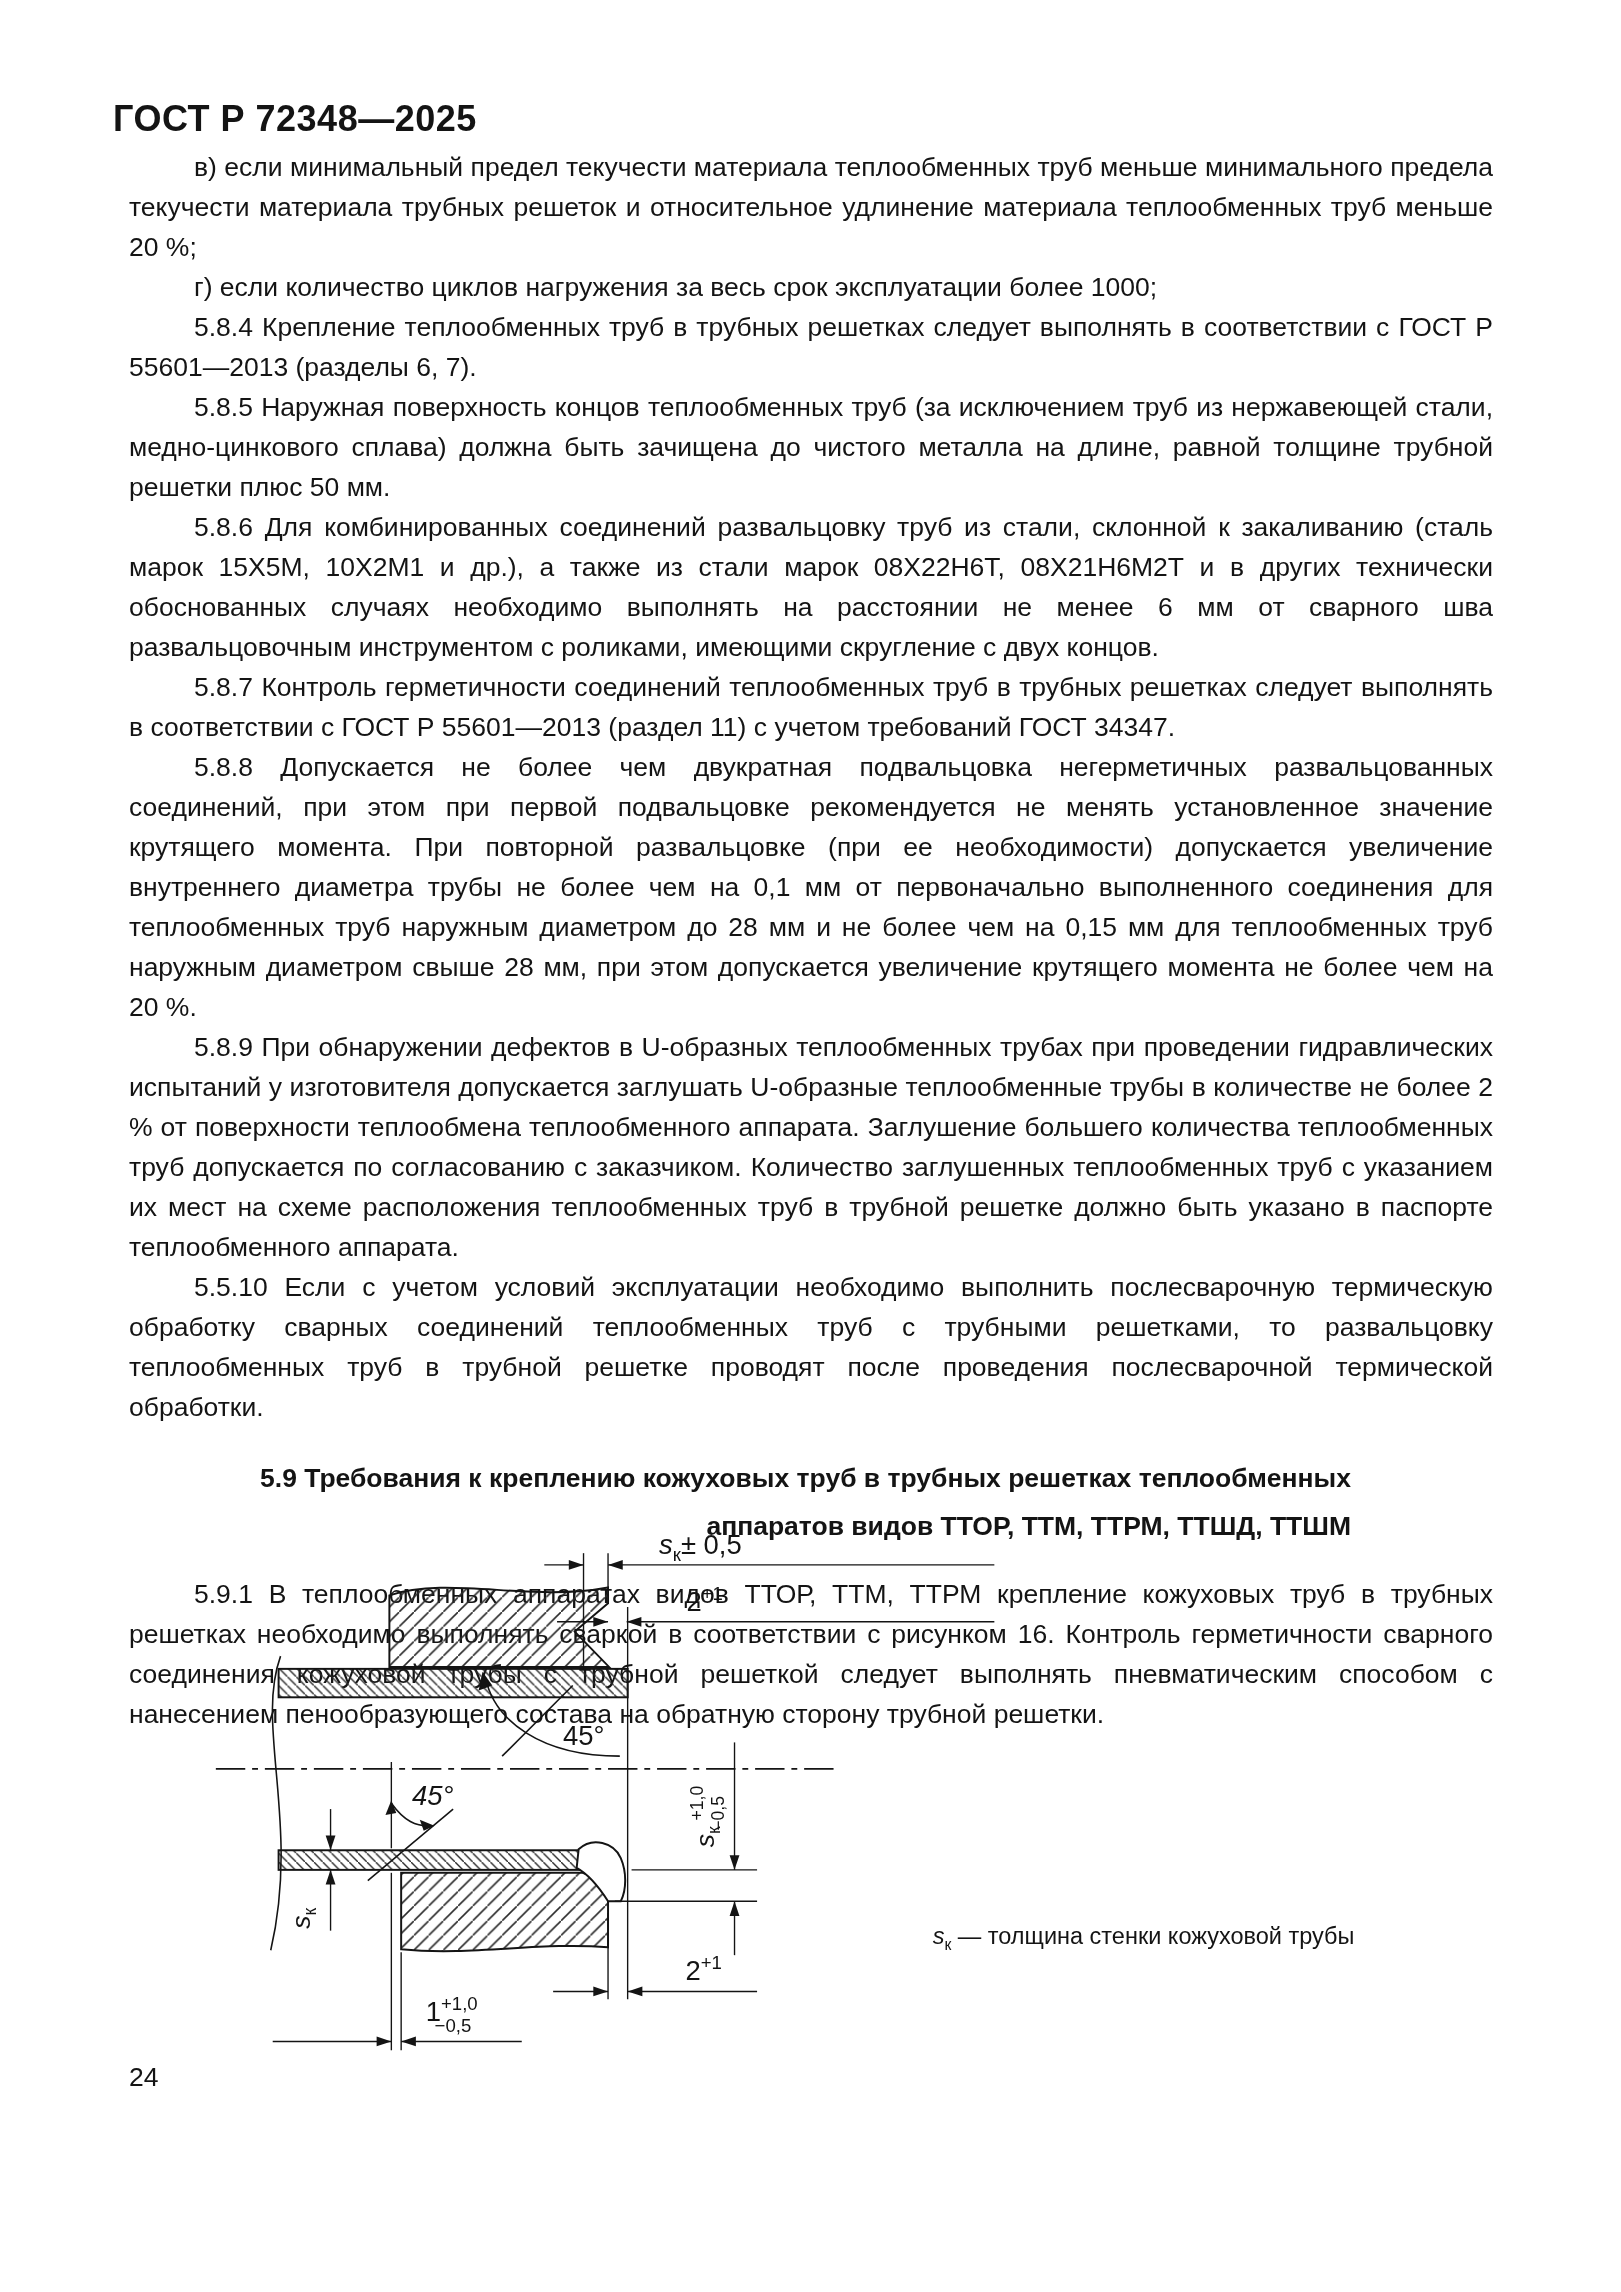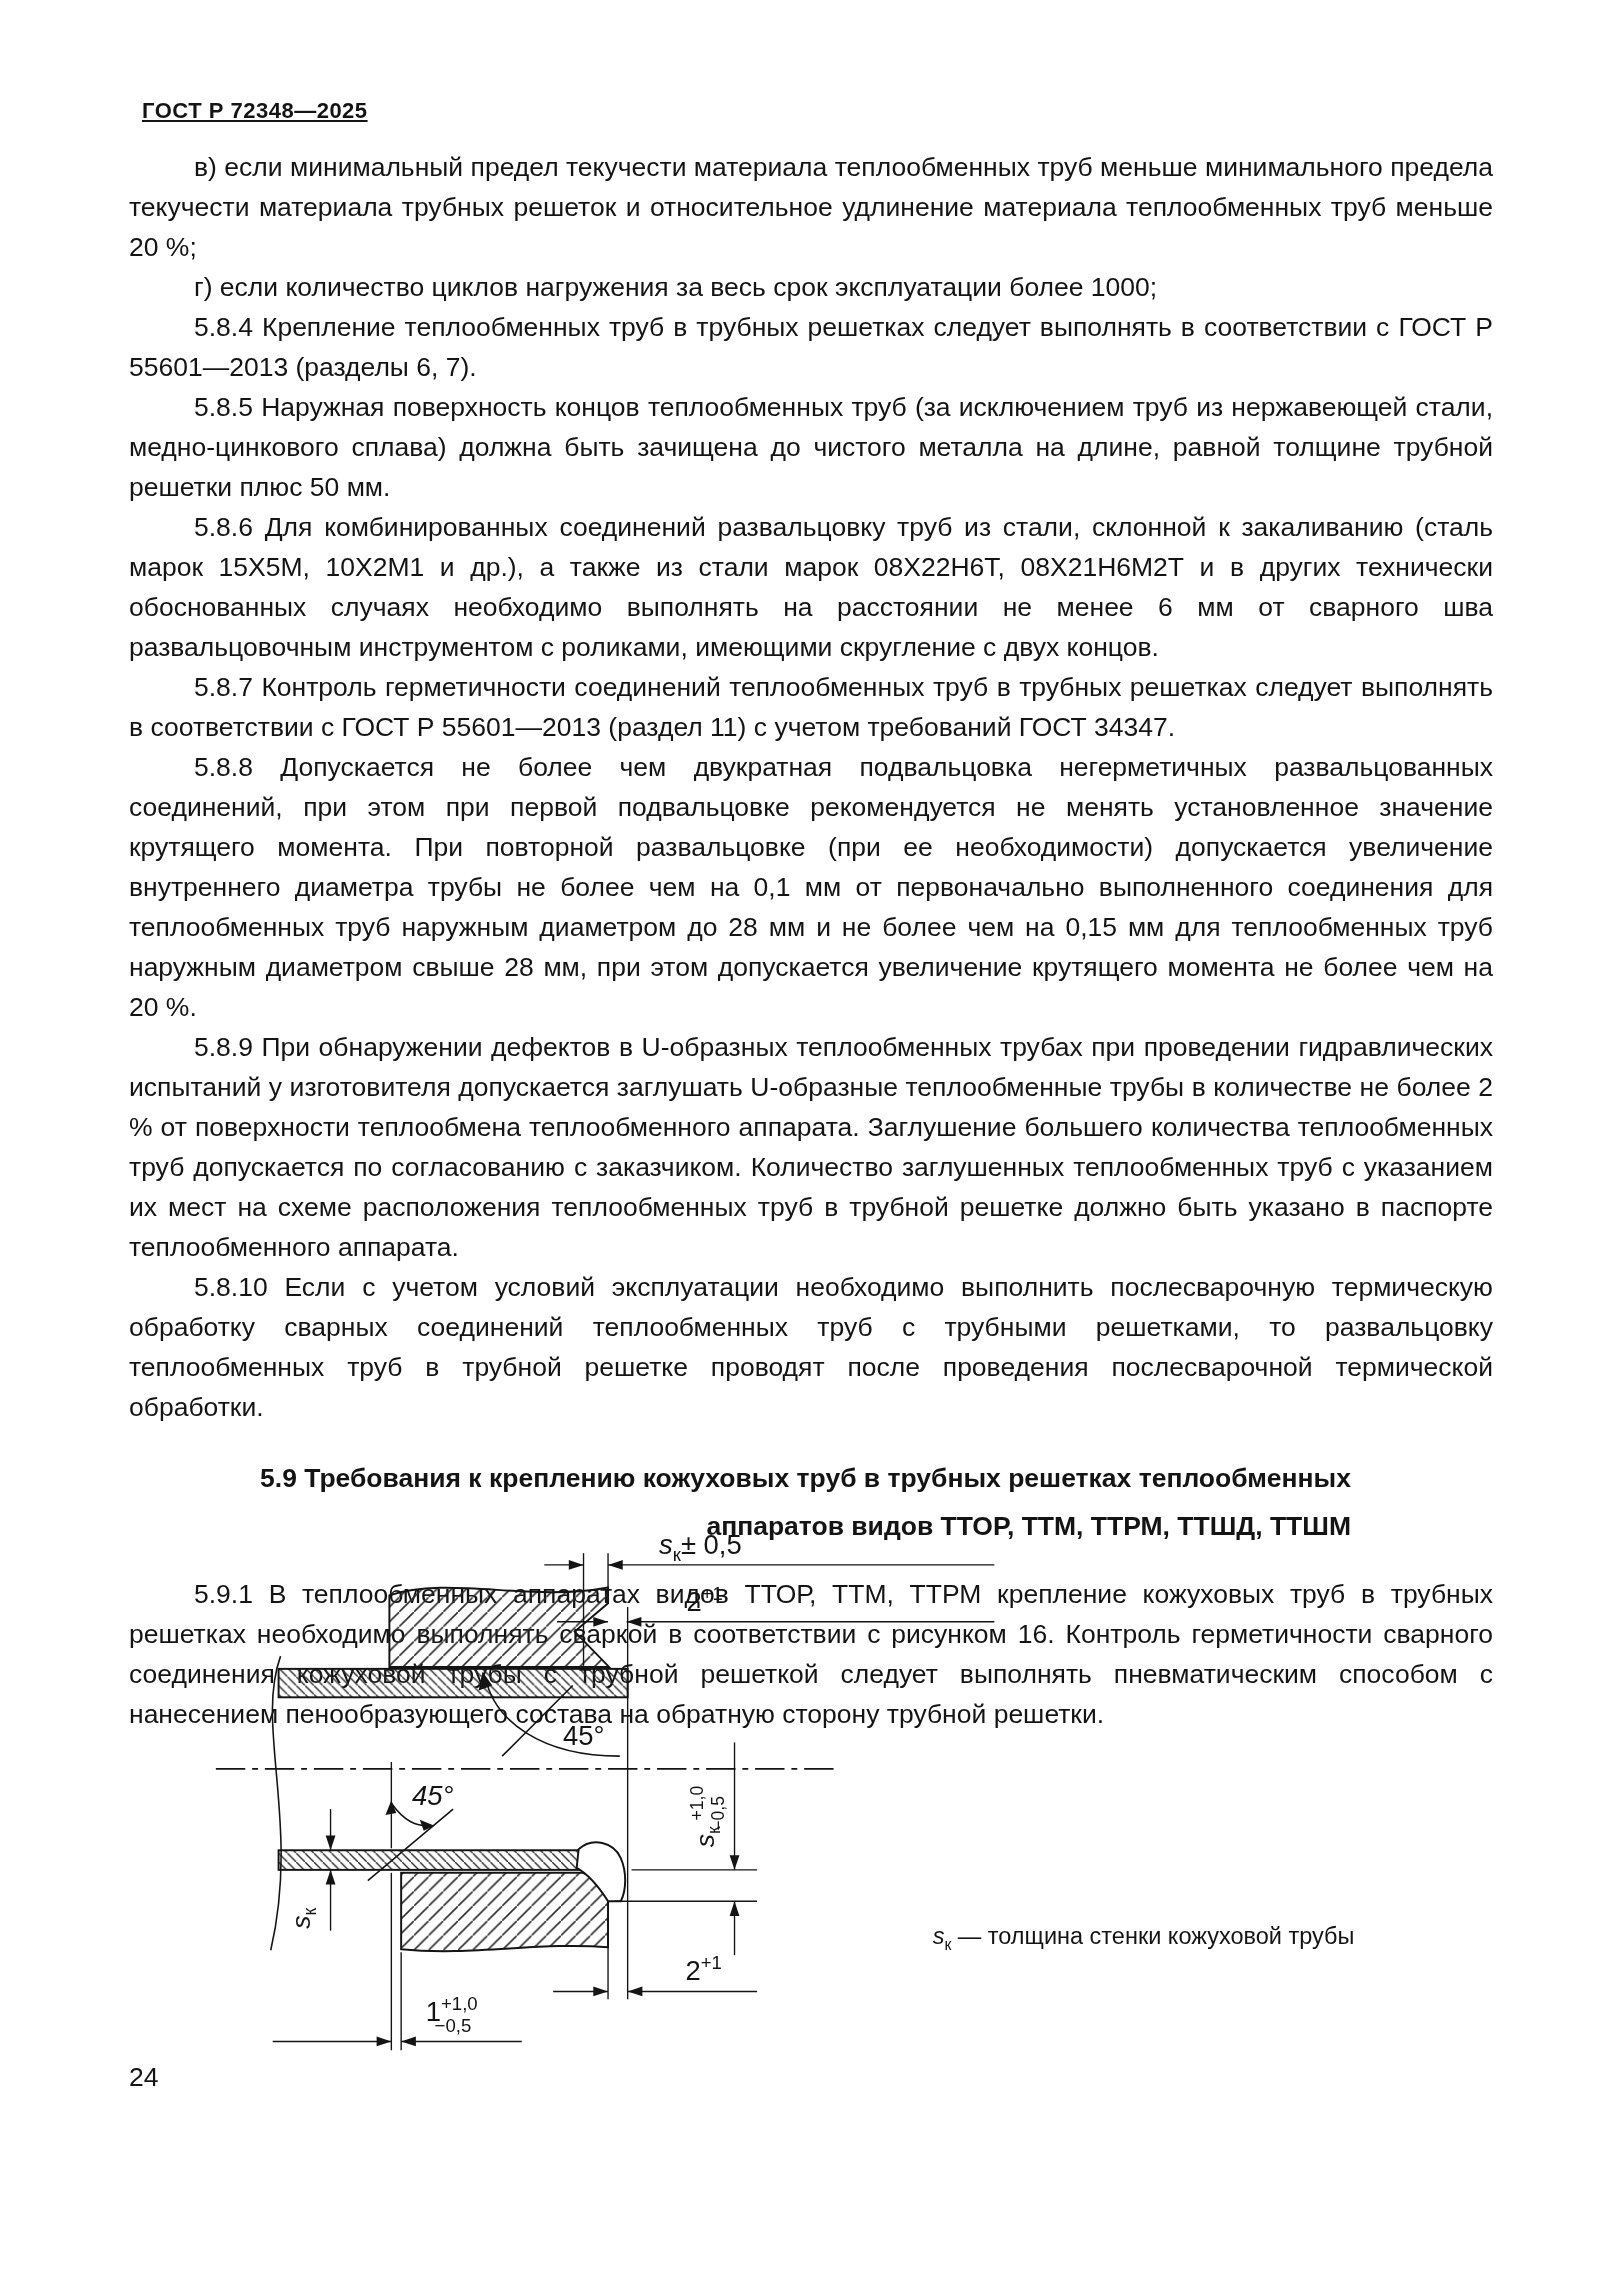--- a/index.html
+++ b/index.html
@@ -1,21 +1,21 @@
 <!DOCTYPE html>
 <html><head>
 <meta charset="utf-8">
 <style>
   html,body{margin:0;padding:0;background:#888;}
   .page{
     position:relative;width:1621px;height:2293px;background:#ffffff;
     font-family:"Liberation Sans",sans-serif;color:#141414;overflow:hidden;
   }
   .doc-header{
-    position:absolute;left:142px;top:98px;font-size:22px;font-weight:bold;letter-spacing:0.5px;text-decoration:underline;
+    position:absolute;left:113px;top:98px;font-size:36px;font-weight:bold;letter-spacing:0.5px;
   }
   .content{position:absolute;left:129px;top:147px;width:1364px;}
   .content p.para{
     margin:0;font-size:26.5px;line-height:40px;text-align:justify;text-indent:65px;
   }
   .content p.heading{
     margin:27.4px 0 23.5px 65px;font-size:26.5px;line-height:48px;font-weight:bold;
     max-width:1157px;text-align:right;text-indent:0;
   }
   .figure-wrap{position:absolute;left:208px;top:1509px;width:804px;height:608px;}
@@ -39,21 +39,21 @@
 
   <div class="content">
     <p class="para">в) если минимальный предел текучести материала теплообменных труб меньше минимального предела текучести материала трубных решеток и относительное удлинение материала теплообменных труб меньше 20 %;</p>
     <p class="para">г) если количество циклов нагружения за весь срок эксплуатации более 1000;</p>
     <p class="para">5.8.4 Крепление теплообменных труб в трубных решетках следует выполнять в соответствии с ГОСТ Р 55601—2013 (разделы 6, 7).</p>
     <p class="para">5.8.5 Наружная поверхность концов теплообменных труб (за исключением труб из нержавеющей стали, медно-цинкового сплава) должна быть зачищена до чистого металла на длине, равной толщине трубной решетки плюс 50 мм.</p>
     <p class="para">5.8.6 Для комбинированных соединений развальцовку труб из стали, склонной к закаливанию (сталь марок 15Х5М, 10Х2М1 и др.), а также из стали марок 08Х22Н6Т, 08Х21Н6М2Т и в других технически обоснованных случаях необходимо выполнять на расстоянии не менее 6 мм от сварного шва развальцовочным инструментом с роликами, имеющими скругление с двух концов.</p>
     <p class="para">5.8.7 Контроль герметичности соединений теплообменных труб в трубных решетках следует выполнять в соответствии с ГОСТ Р 55601—2013 (раздел 11) с учетом требований ГОСТ 34347.</p>
     <p class="para">5.8.8 Допускается не более чем двукратная подвальцовка негерметичных развальцованных соединений, при этом при первой подвальцовке рекомендуется не менять установленное значение крутящего момента. При повторной развальцовке (при ее необходимости) допускается увеличение внутреннего диаметра трубы не более чем на 0,1 мм от первоначально выполненного соединения для теплообменных труб наружным диаметром до 28 мм и не более чем на 0,15 мм для теплообменных труб наружным диаметром свыше 28 мм, при этом допускается увеличение крутящего момента не более чем на 20 %.</p>
     <p class="para">5.8.9 При обнаружении дефектов в U-образных теплообменных трубах при проведении гидравлических испытаний у изготовителя допускается заглушать U-образные теплообменные трубы в количестве не более 2 % от поверхности теплообмена теплообменного аппарата. Заглушение большего количества теплообменных труб допускается по согласованию с заказчиком. Количество заглушенных теплообменных труб с указанием их мест на схеме расположения теплообменных труб в трубной решетке должно быть указано в паспорте теплообменного аппарата.</p>
-    <p class="para">5.8.10 Если с учетом условий эксплуатации необходимо выполнить послесварочную термическую обработку сварных соединений теплообменных труб с трубными решетками, то развальцовку теплообменных труб в трубной решетке проводят после проведения послесварочной термической обработки.</p>
+    <p class="para">5.5.10 Если с учетом условий эксплуатации необходимо выполнить послесварочную термическую обработку сварных соединений теплообменных труб с трубными решетками, то развальцовку теплообменных труб в трубной решетке проводят после проведения послесварочной термической обработки.</p>
     <p class="heading">5.9 Требования к креплению кожуховых труб в трубных решетках теплообменных аппаратов видов ТТОР, ТТМ, ТТРМ, ТТШД, ТТШМ</p>
     <p class="para">5.9.1 В теплообменных аппаратах видов ТТОР, ТТМ, ТТРМ крепление кожуховых труб в трубных решетках необходимо выполнять сваркой в соответствии с рисунком 16. Контроль герметичности сварного соединения кожуховой трубы с трубной решеткой следует выполнять пневматическим способом с нанесением пенообразующего состава на обратную сторону трубной решетки.</p>
   </div>
 
   <div class="figure-wrap">
     <svg width="804" height="608" viewBox="0 0 820 620">
       <defs>
         <pattern id="hatchUp" width="15" height="15" patternUnits="userSpaceOnUse">
           <path d="M-1,16 L16,-1" stroke="#2a2a2a" stroke-width="1.6"></path>
         </pattern>

